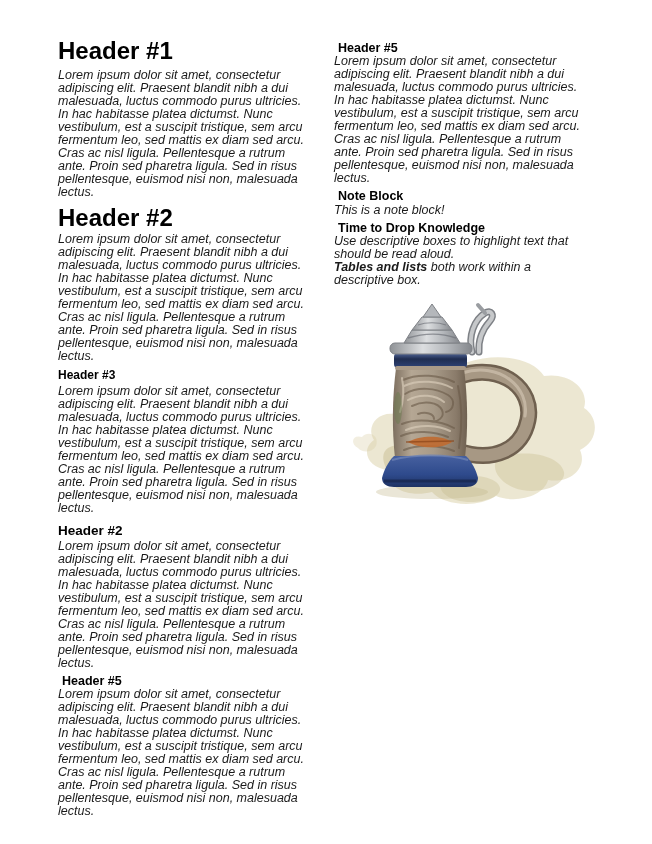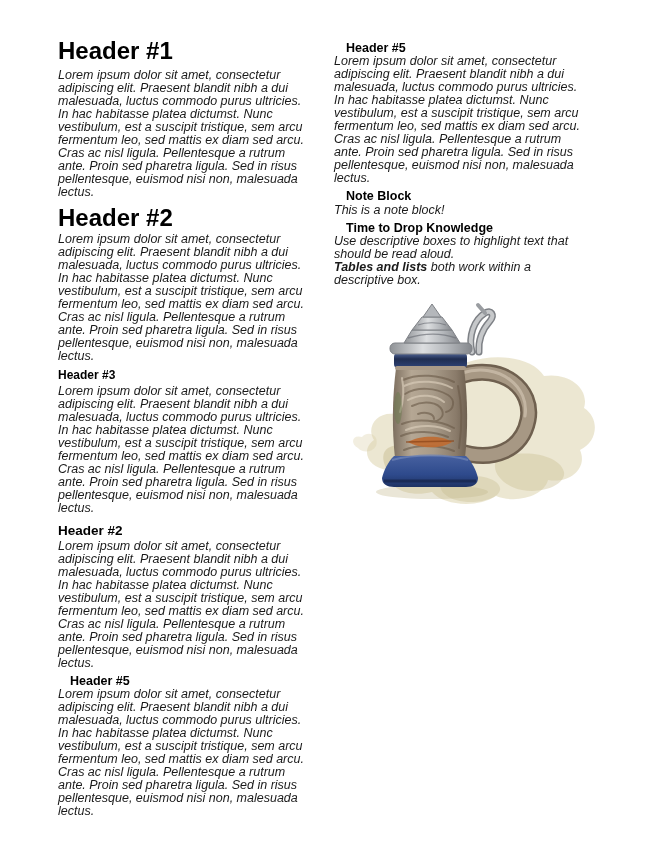--- a/index.html
+++ b/index.html
@@ -18,21 +18,21 @@
 
   .page h1, .page h2, .page h3, .page h4, .page h5 {
     color: #000000;
     font-weight: 700;
     line-height: 1.15;
   }
   .page h1 { font-size: 24px;   margin: 0 0 4px 0; }
   .page h2 { font-size: 24px;   margin: 5px 0 2px 0; }
   .page h3 { font-size: 12px;   margin: 6px 0 2px 0; }
   .page h4 { font-size: 13.5px; margin: 8px 0 1px 0; }
-  .page h5 { font-size: 12.5px; margin: 4px 0 0 12px; }
+  .page h5 { font-size: 12.5px; margin: 4px 0 0 4px; }
 
   .page p {
     font-size: 12.5px;
     line-height: 13px;
     margin: 0;
     font-style: italic;
   }
   .bold-lead { font-weight: 700; }
 
   .illustration {

